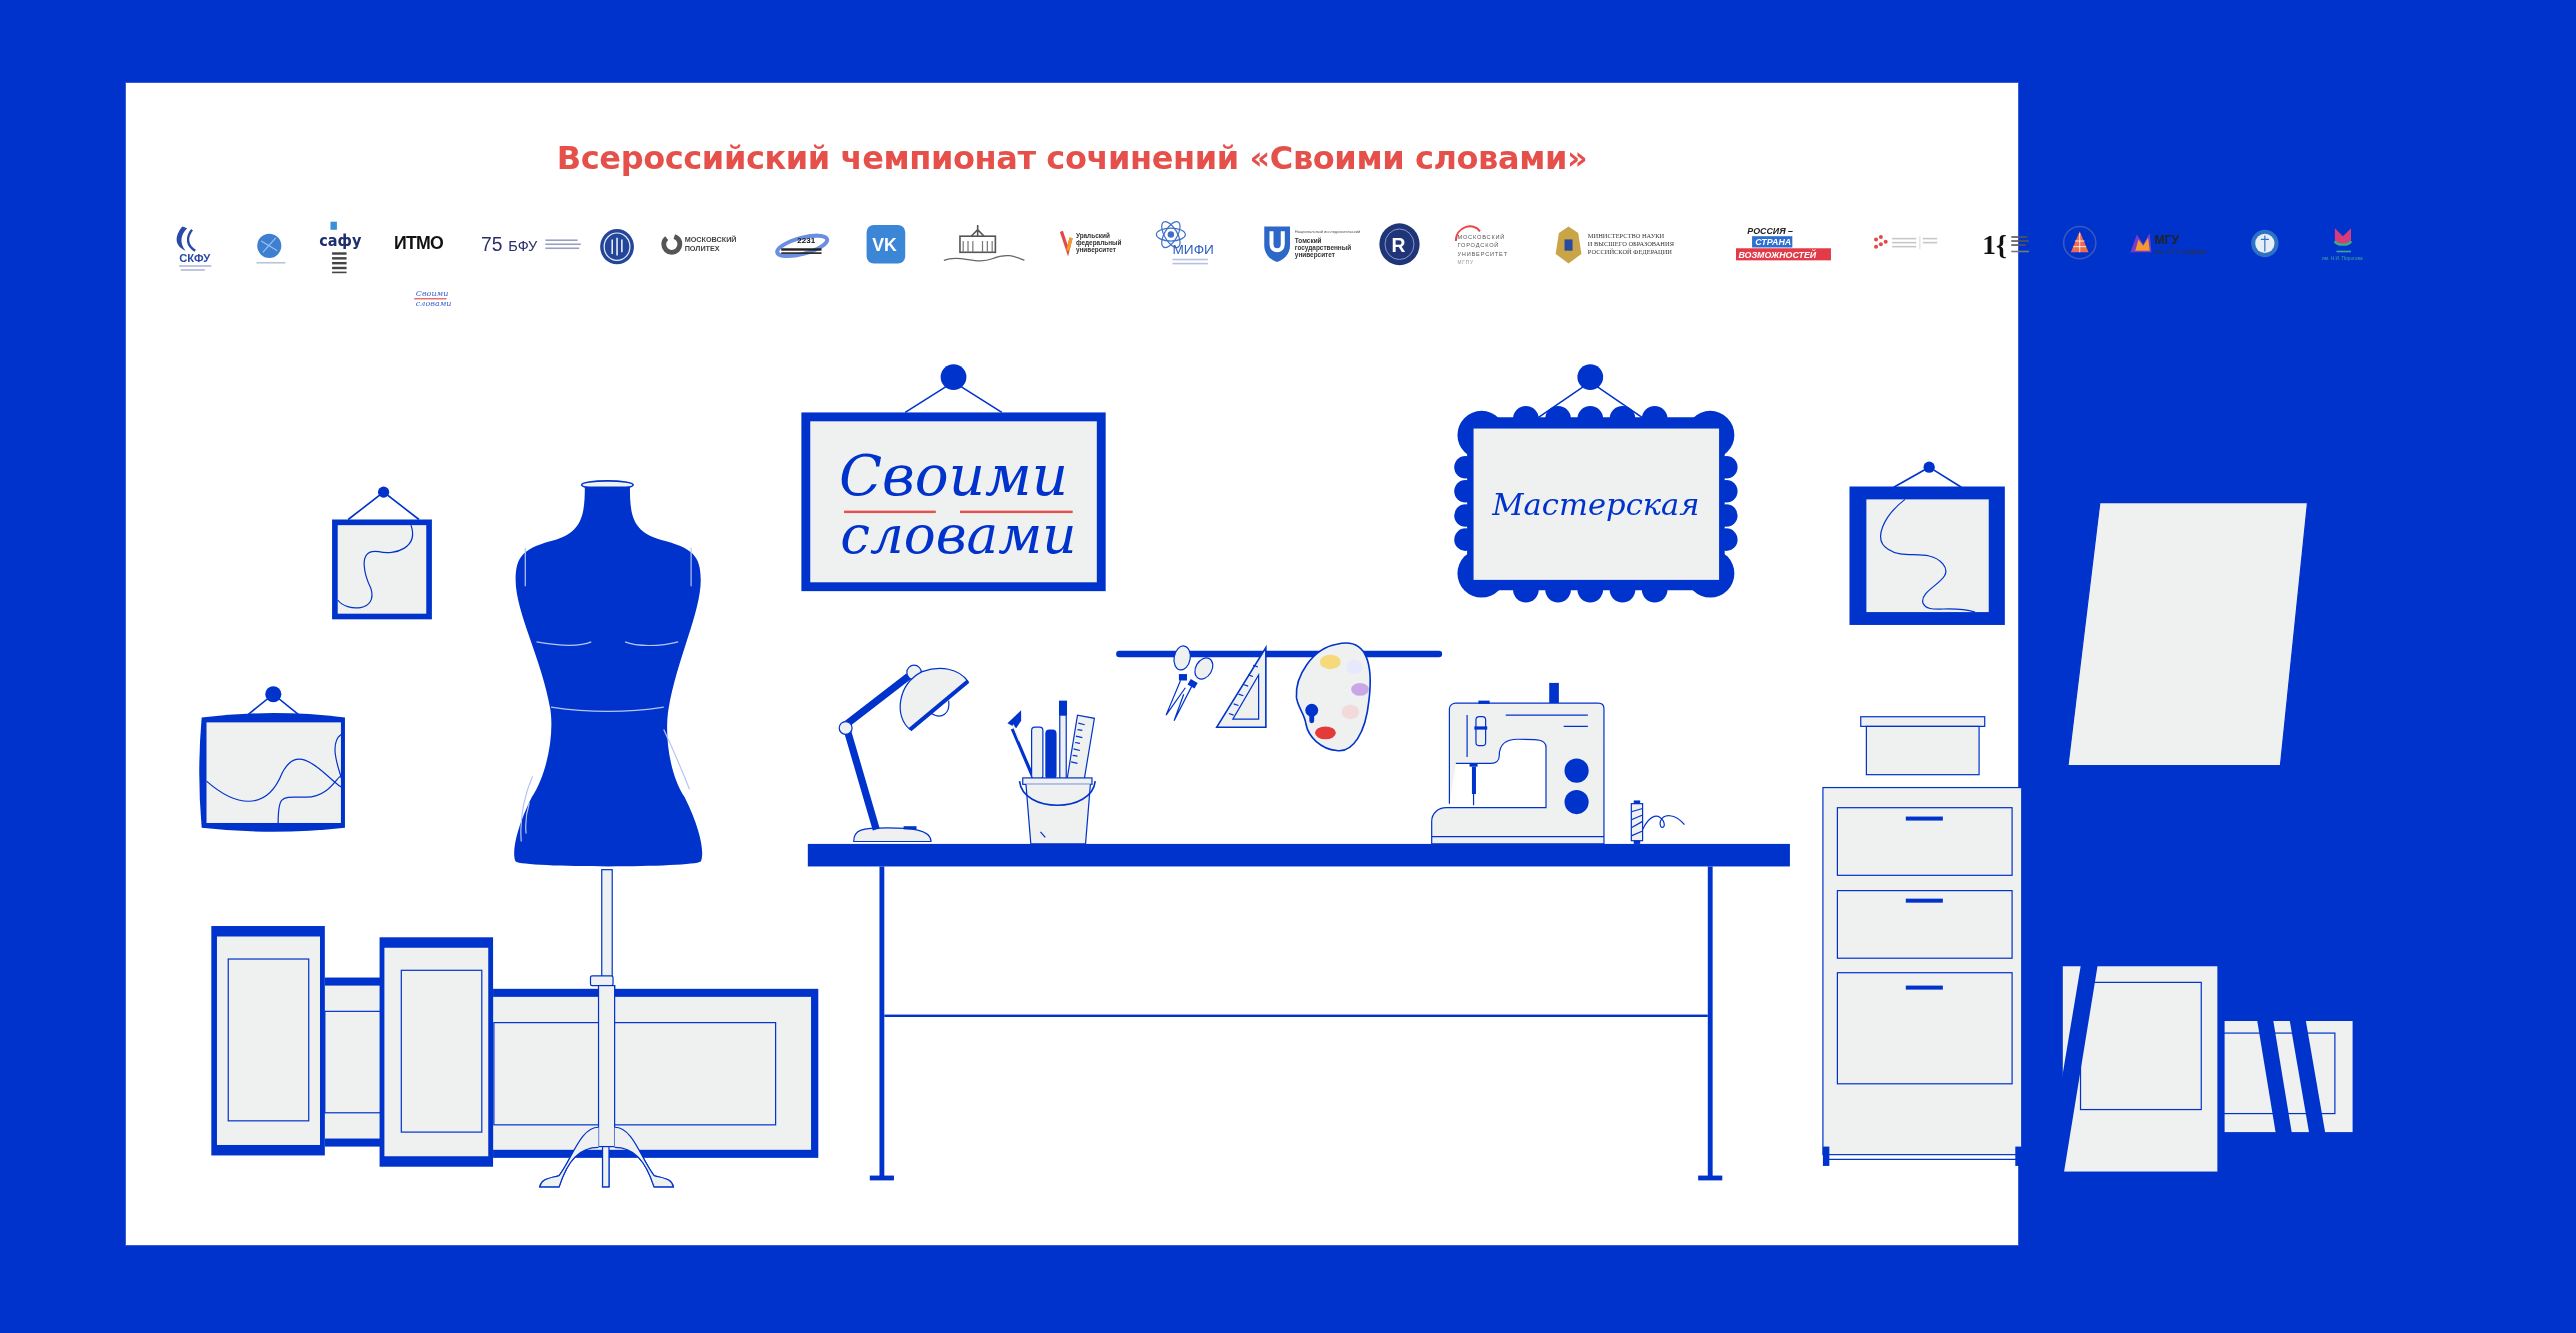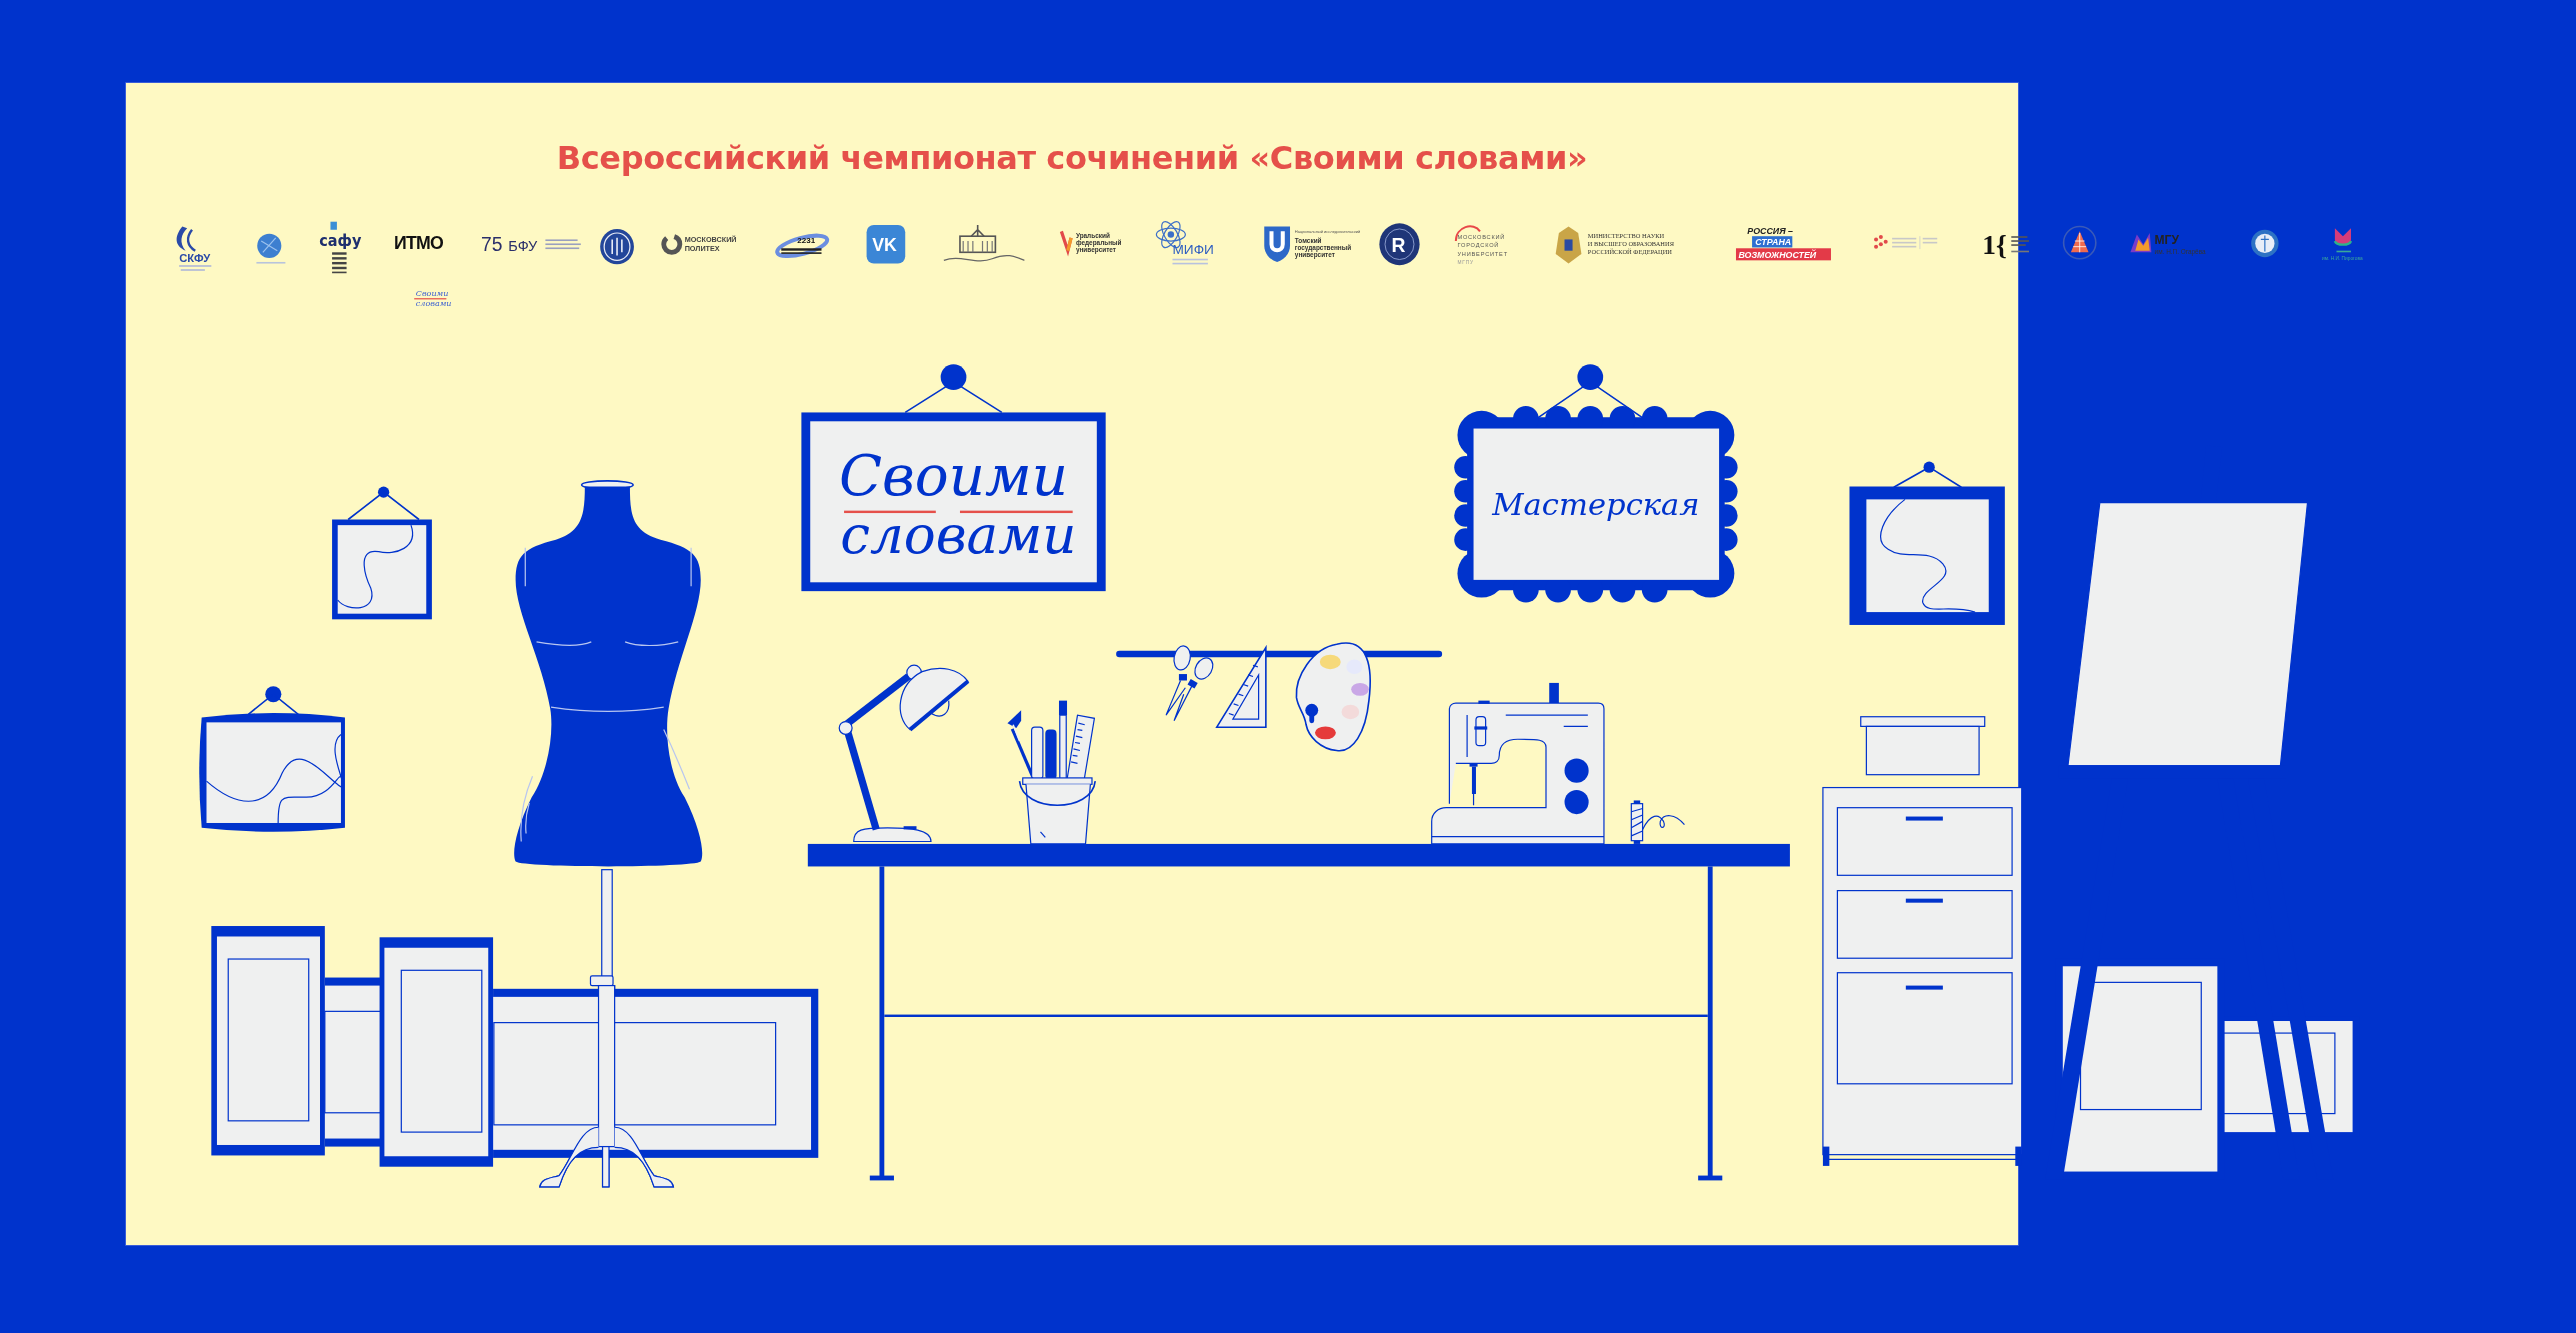--- a/index.html
+++ b/index.html
@@ -4,21 +4,21 @@
 <style>
   html, body { margin:0; padding:0; }
   body {
     width:2576px; height:1333px; overflow:hidden;
     background:#0033cc;
     font-family:"Liberation Sans", "DejaVu Sans", sans-serif;
     position:relative;
   }
   .panel {
     position:absolute; left:126px; top:83px; width:1892px; height:1162px;
-    background:#fef9c3;
+    background:#ffffff;
     box-shadow: 0 0 0 0.8px rgba(120,140,230,0.6);
   }
   .title {
     position:absolute; left:0; right:0; top:56px;
     text-align:center; color:#e5504a;
     font-family:"DejaVu Sans", sans-serif; font-weight:bold;
     font-size:32px; letter-spacing:-0.4px;
   }
   .logos { position:absolute; left:0; top:0; width:100%; height:242px; }
   .scene { position:absolute; left:0; top:0; }

